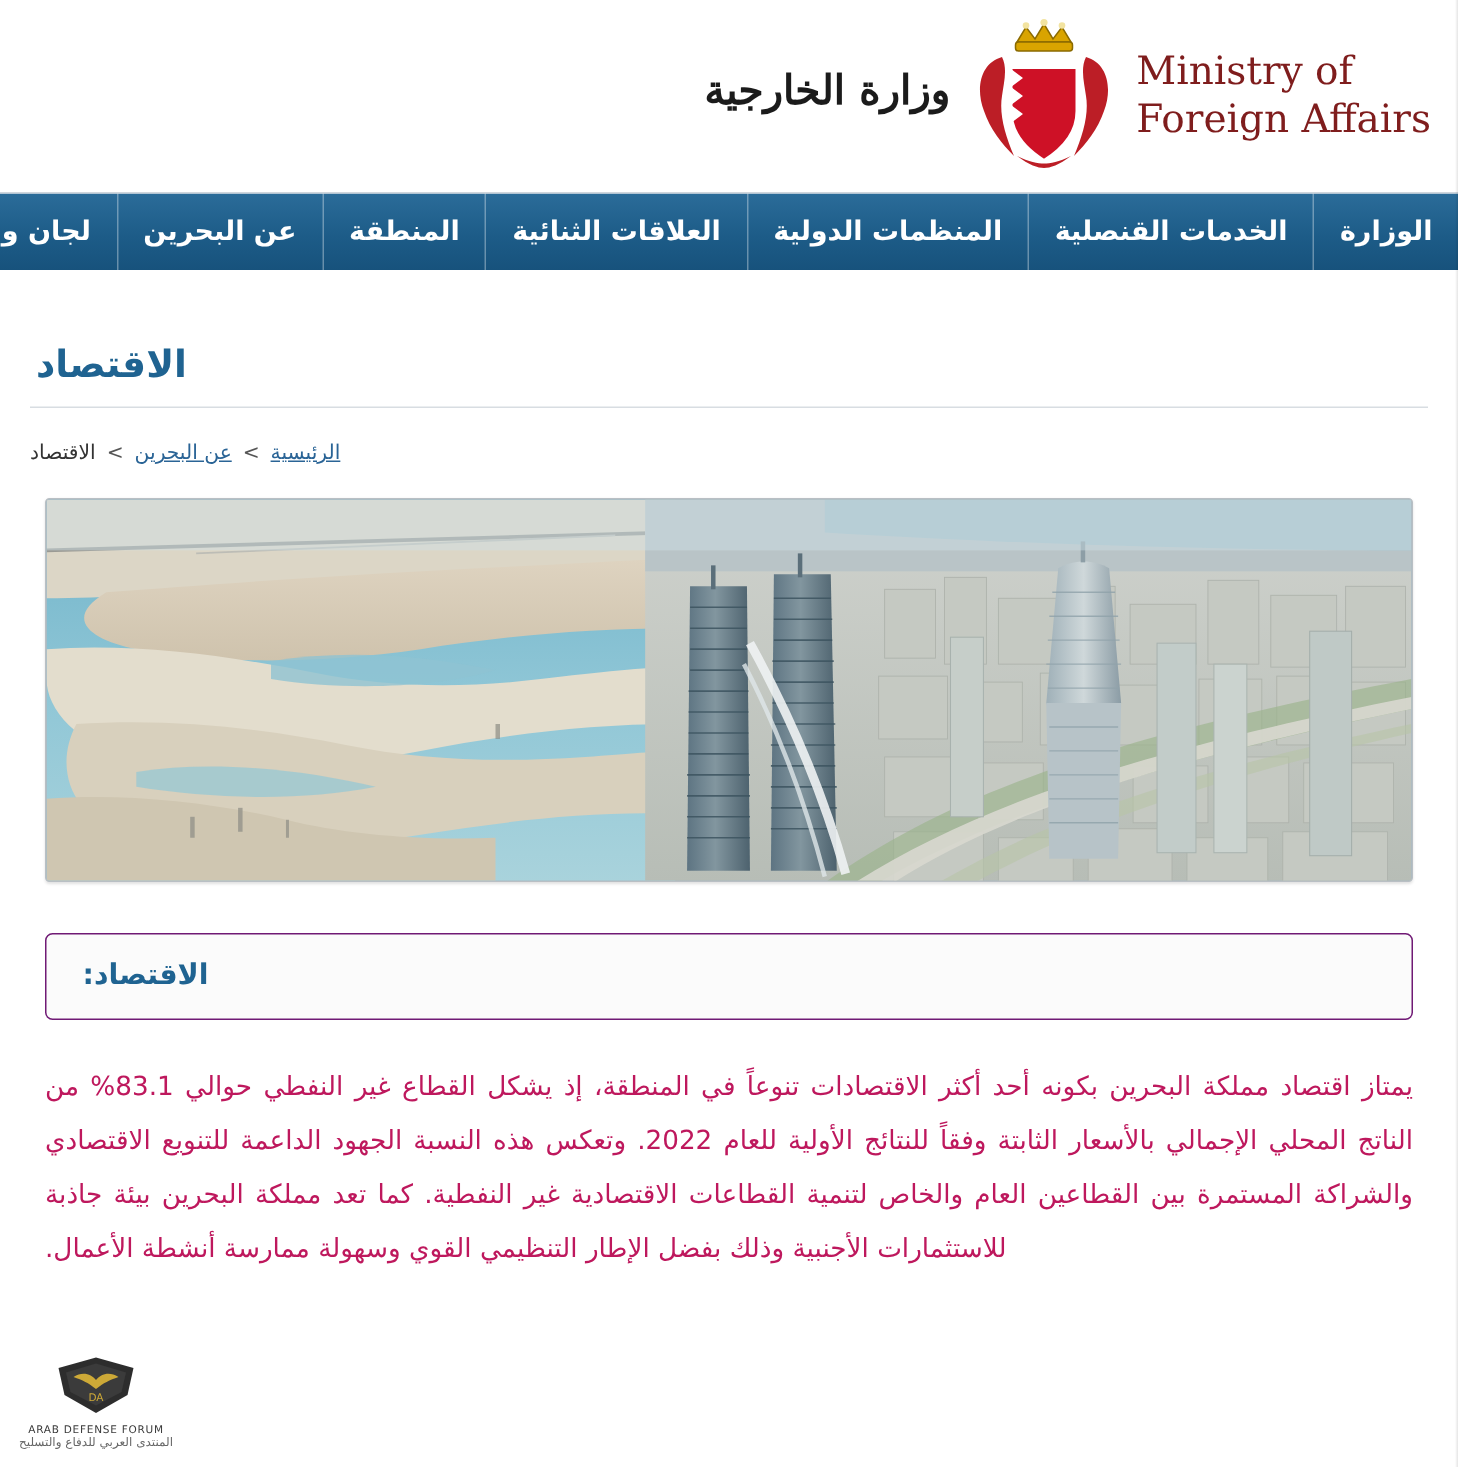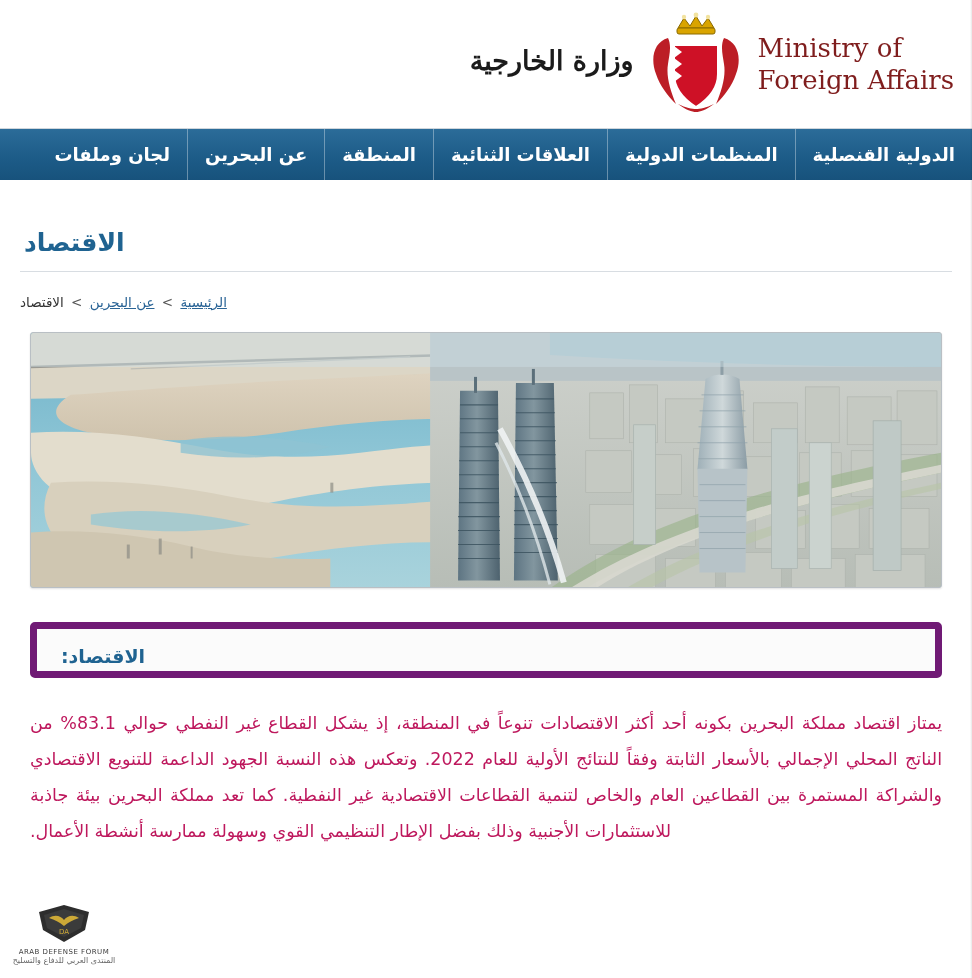--- a/index.html
+++ b/index.html
@@ -150,24 +150,24 @@
     box-shadow: 0 1px 2px rgba(0,0,0,0.12);
     background: #9fb6c3;
   }
   .hero-canvas { position: absolute; inset: 0; }
 
   
   .card {
     margin-top: 34px;
     width: 912px;
     margin-right: 10px;
-    border: 7px solid #701a75;
+    border: 1px solid #701a75;
     border-radius: 5px;
     background: #fbfbfb;
-    padding: 16px 20px 4px 20px;
+    padding: 16px 20px 18px 20px;
   }
   .card-title {
     text-align: left;
     direction: rtl;
     color: #1f6391;
     font-size: 19px;
     font-weight: bold;
     font-family: "DejaVu Sans", sans-serif;
     padding-left: 4px;
   }
@@ -252,21 +252,22 @@
           <path d="M26 34 L34 40 L26 46 L34 52 L26 58 L34 64 L26 70 L26 24 Z" fill="#ffffff"></path>
           <path d="M26 24 L70 24 L70 30 L26 30 Z" fill="#ffffff"></path>
         </svg>
       </div>
 
       <div class="arabic-title">وزارة الخارجية</div>
     </div>
   </div>
 
   <div class="nav">
-    <div class="nav-item">الدولية القنصلية</div>
+    <div class="nav-item">الوزارة</div>
+    <div class="nav-item">الخدمات القنصلية</div>
     <div class="nav-item">المنظمات الدولية</div>
     <div class="nav-item">العلاقات الثنائية</div>
     <div class="nav-item">المنطقة</div>
     <div class="nav-item">عن البحرين</div>
     <div class="nav-item">لجان وملفات</div>
 
   </div>
 
   <div class="content">
     <div class="content-inner">

